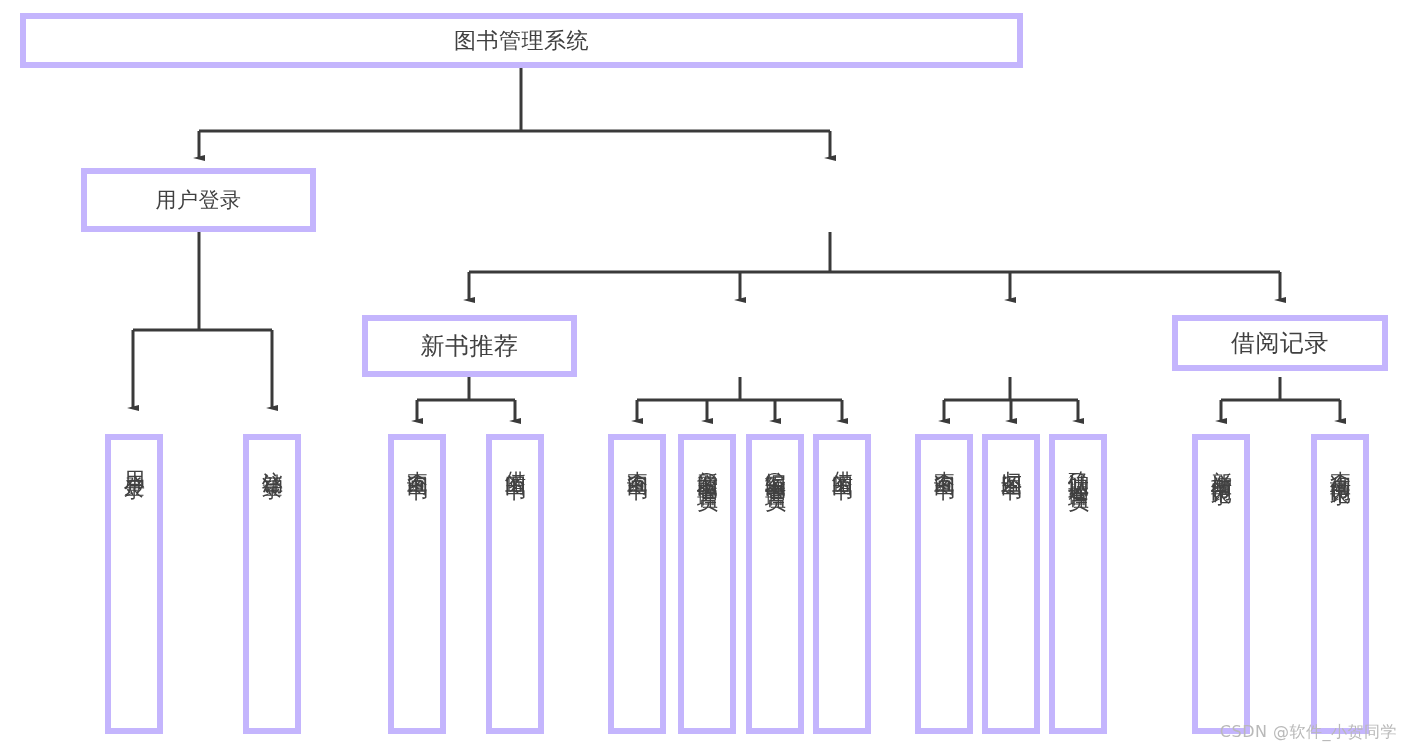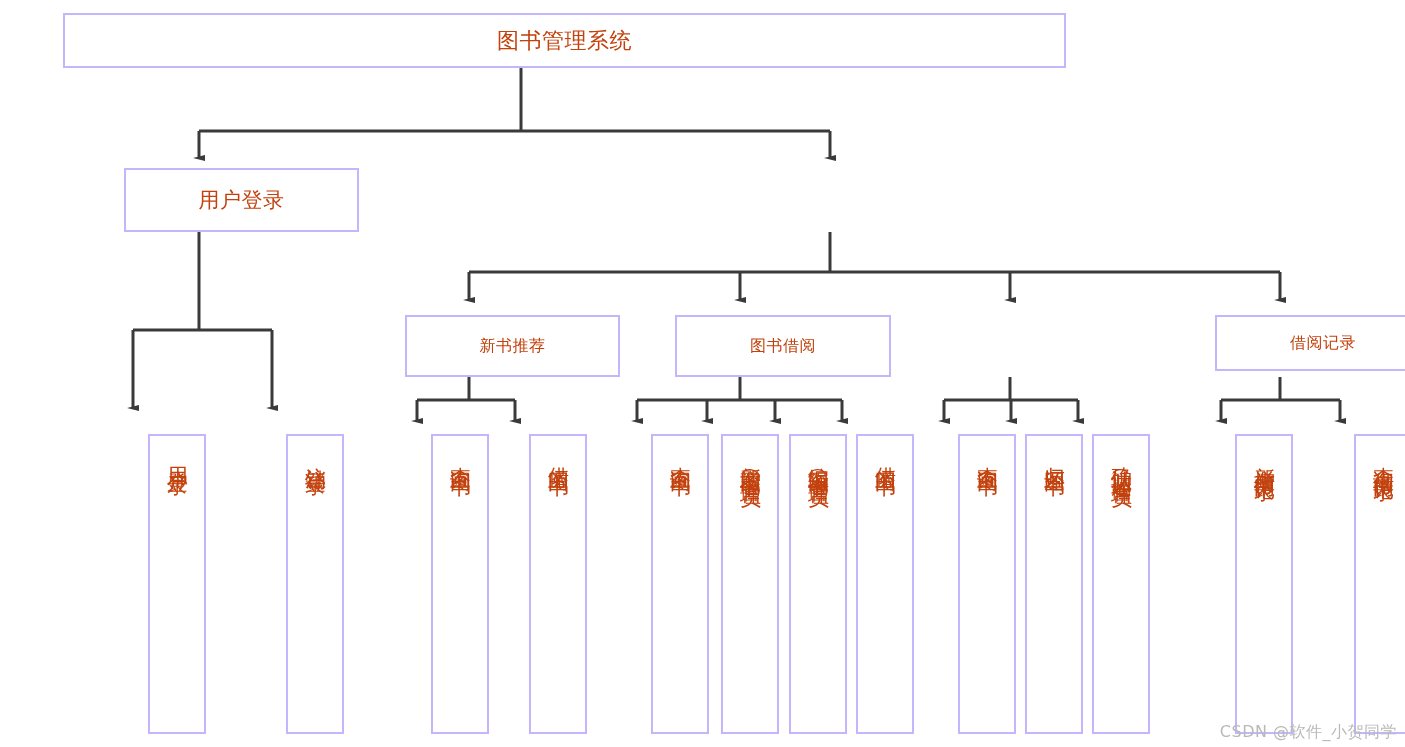--- a/index.html
+++ b/index.html
@@ -23,44 +23,43 @@
     left: 0;
     top: 0;
     width: 1405px;
     height: 747px;
     pointer-events: none;
   }
   .node {
     position: absolute;
     box-sizing: border-box;
     background: #ffffff;
-    border: 2px solid #c4b5fd;
+    border: 6px solid #c4b5fd;
     display: flex;
     align-items: center;
     justify-content: center;
-    color: #c2410c;
+    color: #404040;
     z-index: 2;
-    margin-left: 43px;
   }
   .node .label {
     display: block;
     text-align: center;
     line-height: 1.18;
     letter-spacing: 0.5px;
   }
   
   .node.horiz .label {
     font-size: 21px;
     white-space: nowrap;
   }
   .node.root .label {
     font-size: 22px;
   }
   .node.lvl3 .label {
-    font-size: 16px;
+    font-size: 24px;
   }
   
   .node.vert {
     align-items: flex-start;
     justify-content: center;
     padding-top: 14px;
   }
   .node.vert .label {
     writing-mode: vertical-rl;
     text-orientation: upright;
@@ -144,23 +143,20 @@
     <span class="label">图书管理系统</span>
   </div>
 
   <div class="node horiz lvl2" style="left:81px; top:168px; width:235px; height:64px;">
     <span class="label">用户登录</span>
   </div>
 
   <div class="node horiz lvl3" style="left:362px; top:315px; width:215px; height:62px;">
     <span class="label">新书推荐</span>
   </div>
-  <div class="node horiz lvl3" style="left:632px; top:315px; width:216px; height:62px;">
-    <span class="label">图书借阅</span>
-  </div>
   <div class="node horiz lvl3" style="left:1172px; top:315px; width:216px; height:56px;">
     <span class="label">借阅记录</span>
   </div>
 
   <div class="node vert" style="left:105px; top:434px; width:58px; height:300px;">
     <span class="label">用户登录</span>
   </div>
   <div class="node vert" style="left:243px; top:434px; width:58px; height:300px;">
     <span class="label">注销登录</span>
   </div>

